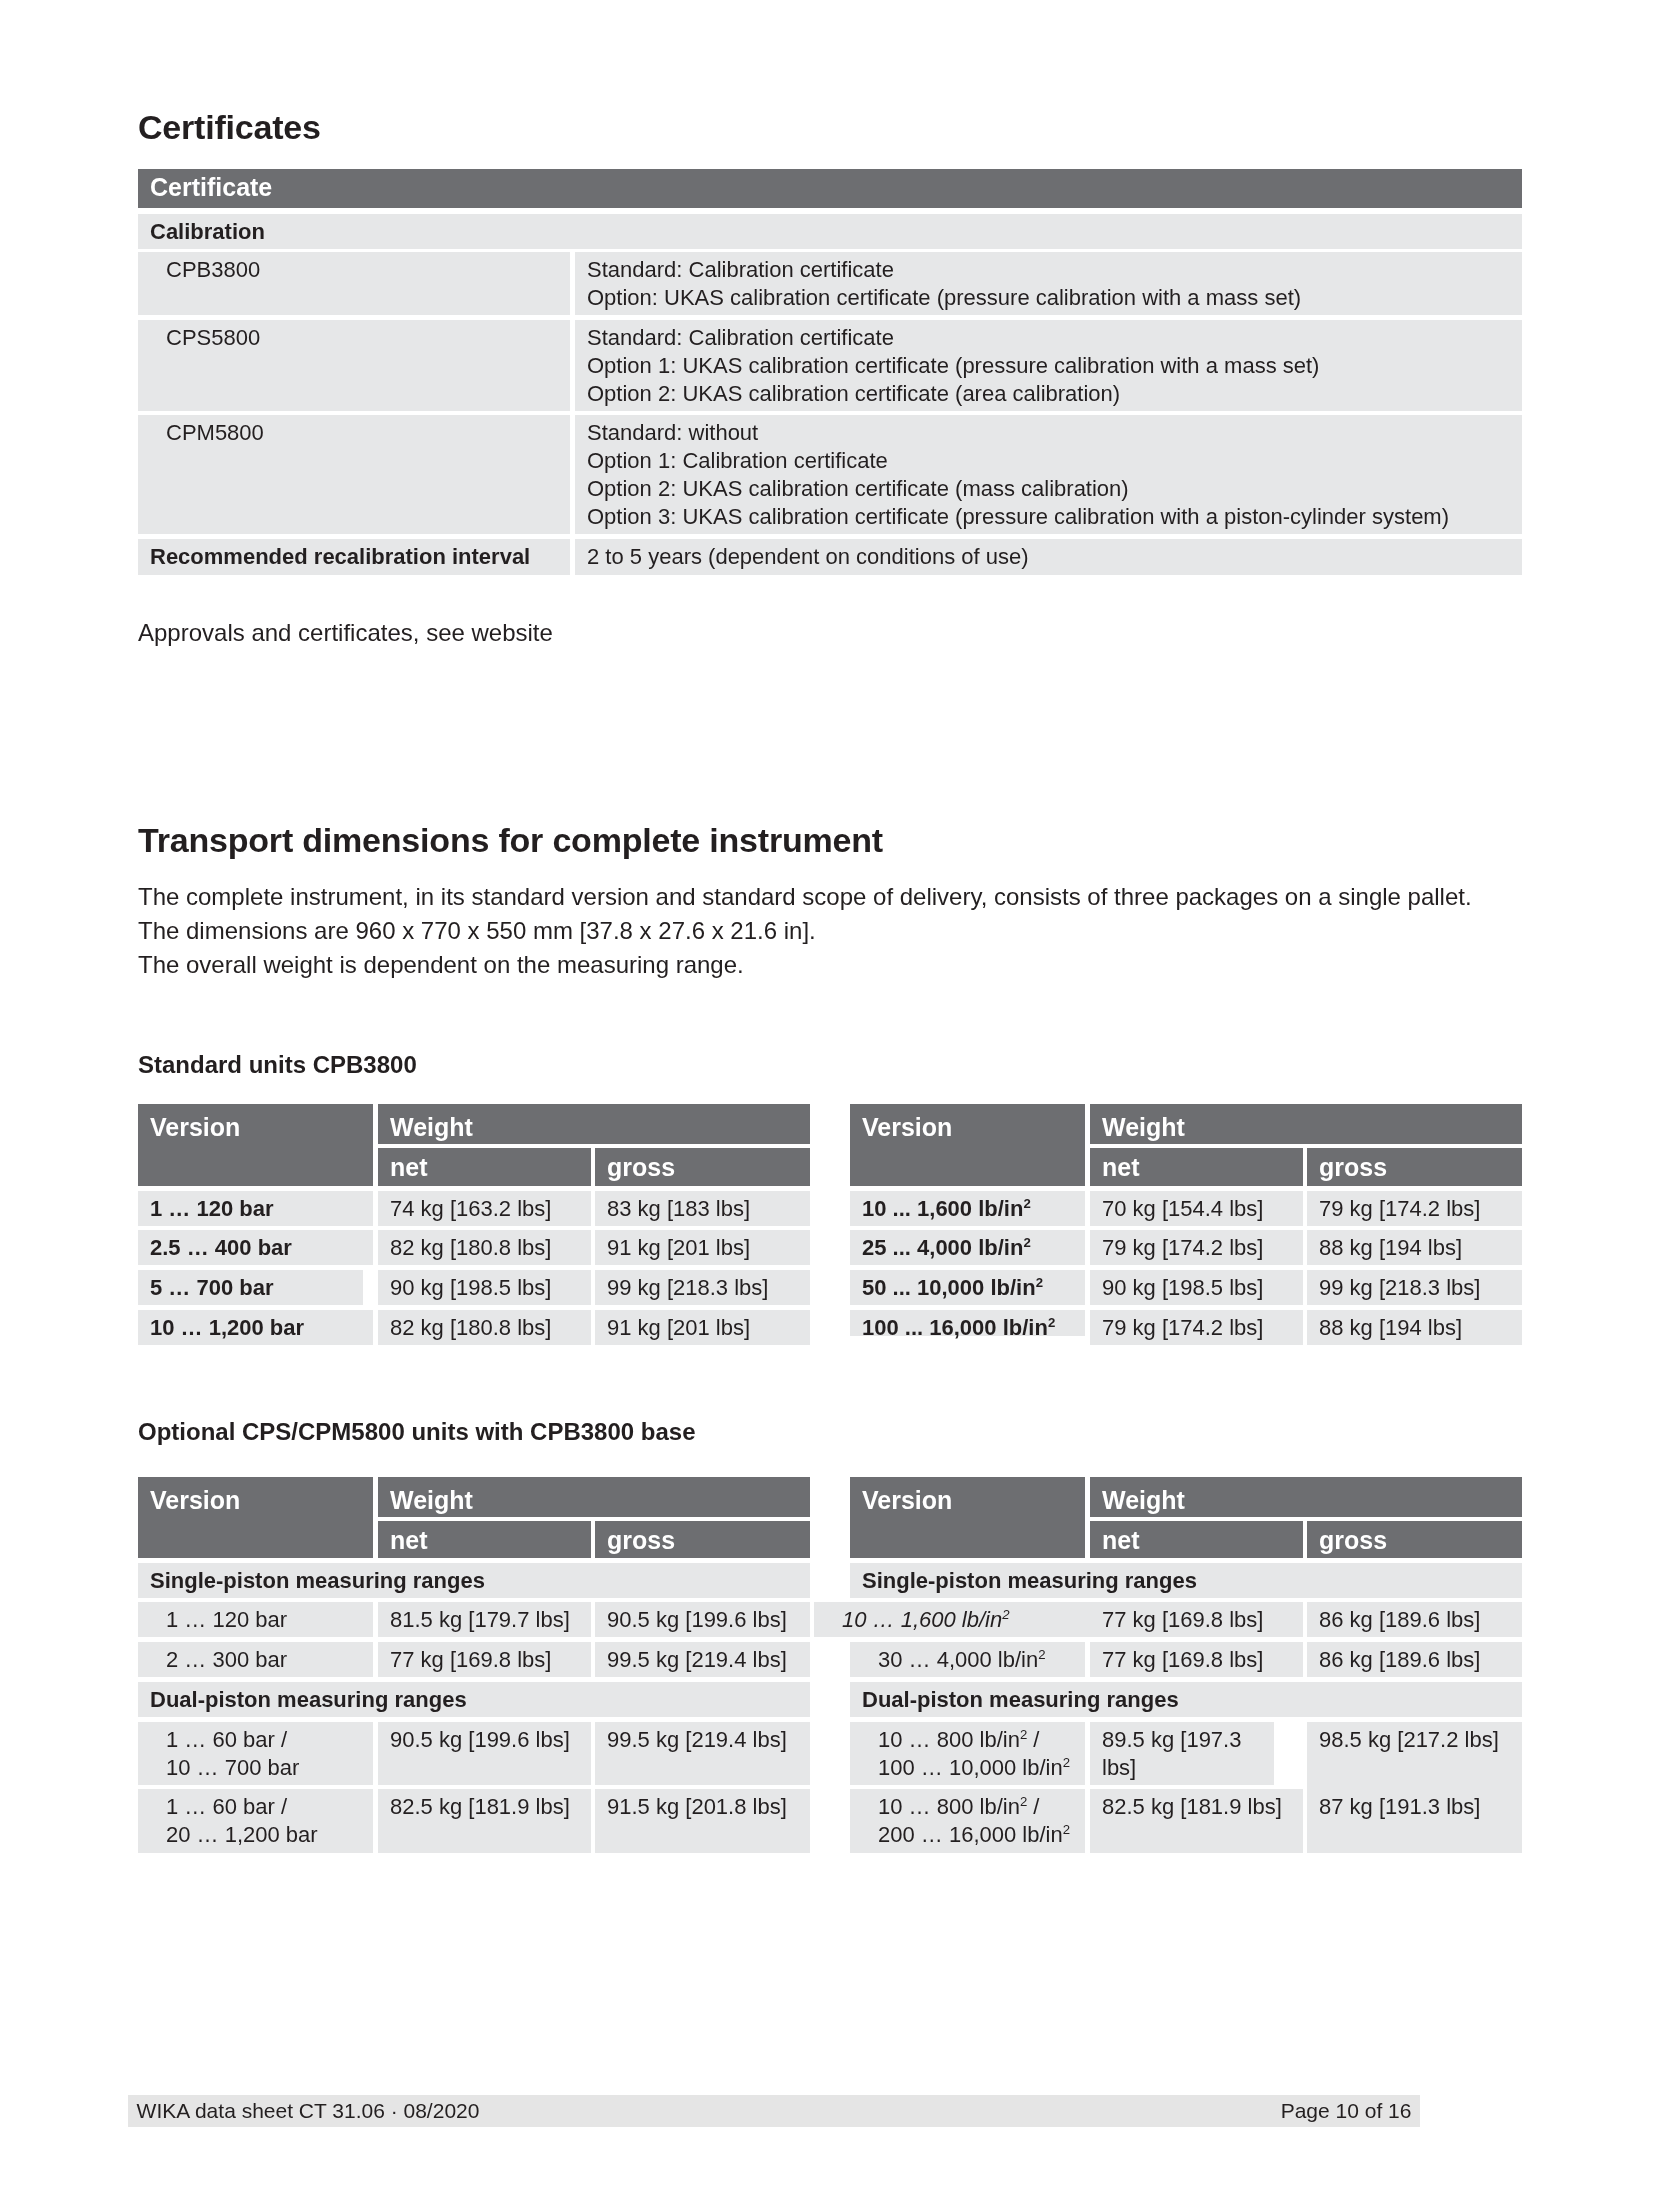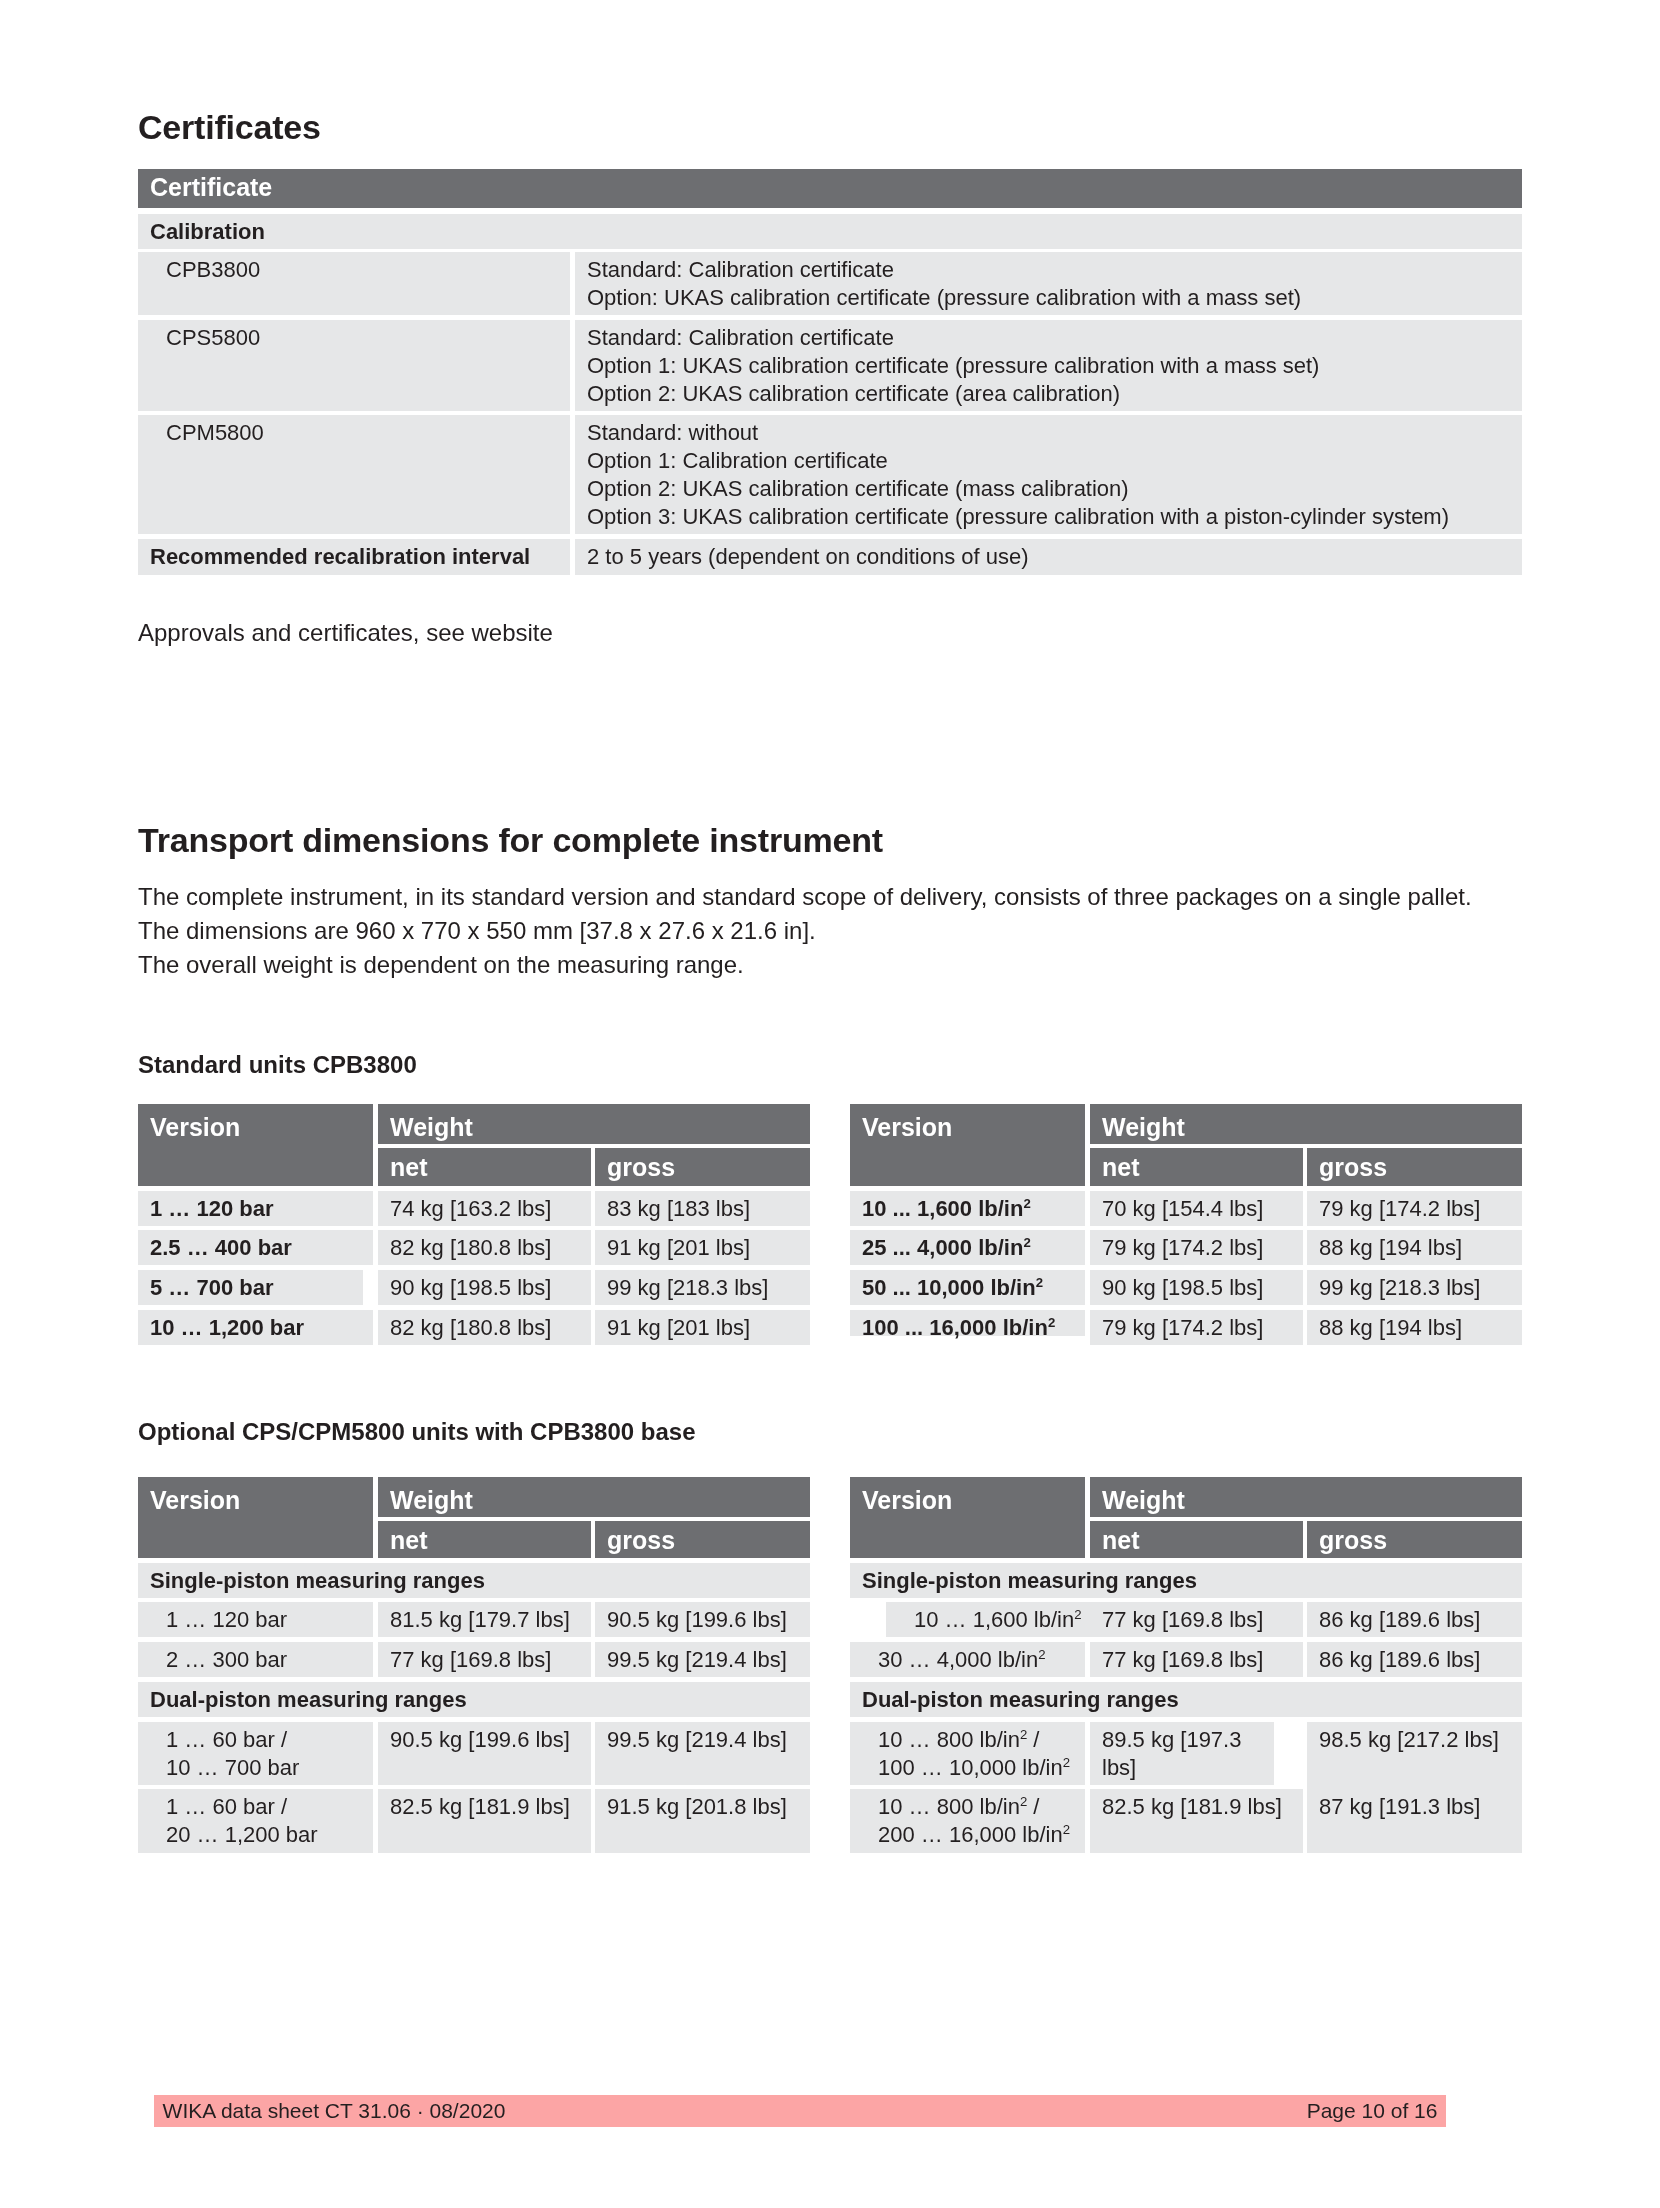--- a/index.html
+++ b/index.html
@@ -8,21 +8,21 @@
   .abs { position:absolute; }
   h1.sec { position:absolute; left:138px; margin:0; font-size:34px; font-weight:bold; color:#231f20; letter-spacing:-0.2px; }
   h2.sub { position:absolute; left:138px; margin:0; font-size:24px; font-weight:bold; color:#231f20; }
   .para { position:absolute; left:138px; font-size:24px; line-height:34px; color:#231f20; margin:0; }
   .hdr { background:#6d6e71; color:#ffffff; font-weight:bold; font-size:25px; box-sizing:border-box; padding:8.6px 12px; }
   .cell { background:#e6e7e8; box-sizing:border-box; font-size:22px; line-height:28px; padding:4.3px 12px; color:#231f20; }
   .cell.b { font-weight:bold; }
   .cell.ind { padding-left:28px; }
   sup { font-size:0.6em; line-height:0; vertical-align:super; }
   .line { display:block; }
-  .footer { position:absolute; left:154px; top:2095px; width:1292px; height:32px; background:#fca5a5;
+  .footer { position:absolute; left:128px; top:2095px; width:1292px; height:32px; background:#e5e5e5;
             font-size:21px; line-height:32px; box-sizing:border-box; padding:0 8.6px; color:#231f20; }
   .footer .right { position:absolute; right:8.6px; top:0; }
 </style>
 </head>
 <body>
 
 <h1 class="sec" style="top:108px;">Certificates</h1>
 
 <div>
   <div class="abs hdr" style="left:138px; top:169px; width:1384px; height:39px; padding-top:4.3px;">Certificate</div>
@@ -147,21 +147,21 @@
 </div>
 
 <div>
   <div class="abs hdr" style="left:850px; top:1477px; width:235px; height:81px;">Version</div>
   <div class="abs hdr" style="left:1090px; top:1477px; width:432px; height:40px;">Weight</div>
   <div class="abs hdr" style="left:1090px; top:1521px; width:213px; height:37px; padding-top:5.2px;">net</div>
   <div class="abs hdr" style="left:1307px; top:1521px; width:215px; height:37px; padding-top:5.2px;">gross</div>
 
   <div class="abs cell b" style="left:850px; top:1563px; width:672px; height:35px;">Single-piston measuring ranges</div>
 
-  <div class="abs cell ind" style="left:886px; top:1602px; width:282px; height:35px;"><span>10 … 1,600 lb/in</span><sup>2</sup></div>
+  <div class="abs cell ind" style="left:814px; top:1602px; width:282px; height:35px;font-style:italic;"><span>10 … 1,600 lb/in</span><sup>2</sup></div>
   <div class="abs cell" style="left:1090px; top:1602px; width:213px; height:35px;">77 kg [169.8 lbs]</div>
   <div class="abs cell" style="left:1307px; top:1602px; width:215px; height:35px;">86 kg [189.6 lbs]</div>
 
   <div class="abs cell ind" style="left:850px; top:1642px; width:235px; height:35px;"><span>30 … 4,000 lb/in</span><sup>2</sup></div>
   <div class="abs cell" style="left:1090px; top:1642px; width:213px; height:35px;">77 kg [169.8 lbs]</div>
   <div class="abs cell" style="left:1307px; top:1642px; width:215px; height:35px;">86 kg [189.6 lbs]</div>
 
   <div class="abs cell b" style="left:850px; top:1682px; width:672px; height:35px;">Dual-piston measuring ranges</div>
 
   <div class="abs cell ind" style="left:850px; top:1722px; width:235px; height:63px;">

